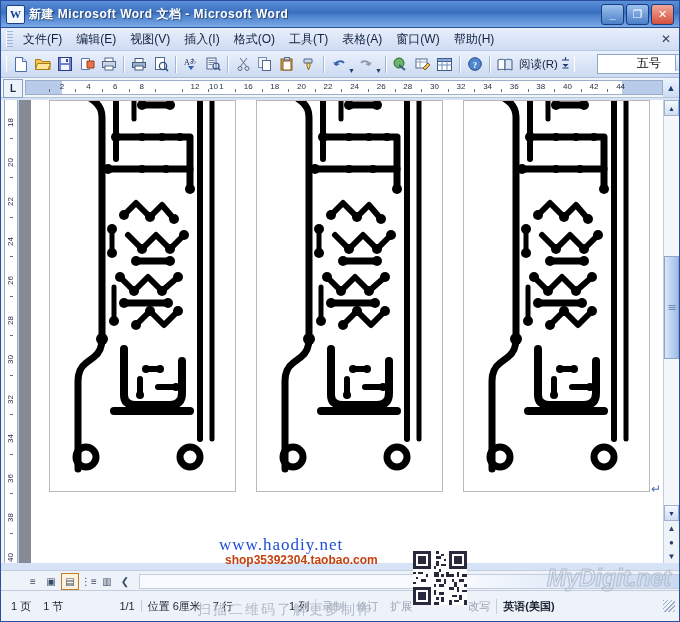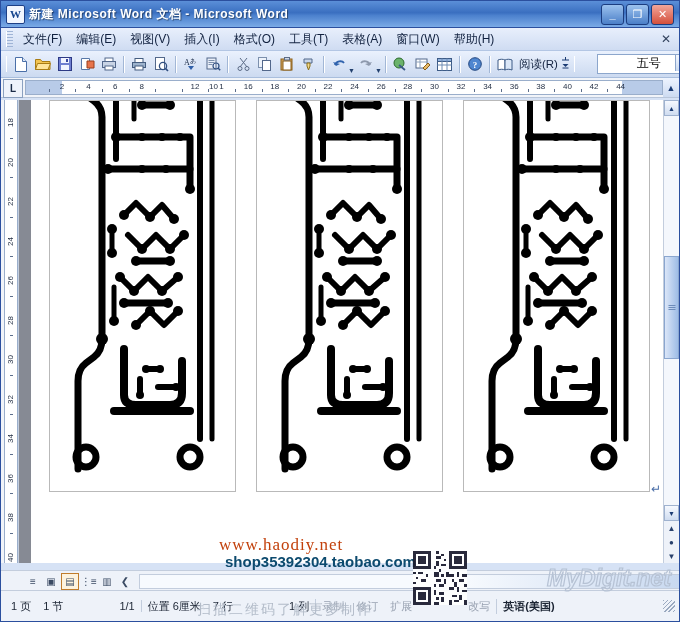--- a/index.html
+++ b/index.html
@@ -109,23 +109,23 @@
              display:flex;align-items:center;font-size:11px;color:#1b2433;padding:0 4px;}
   .st{padding:0 6px;white-space:nowrap;}
   .st.sep{border-right:1px solid #c3cddd;margin-left:44px;}
   .st.dim{color:#9aa3b2;}
   .st.strong{font-weight:bold;}
   .st-grip{margin-left:auto;width:12px;height:12px;
            background:repeating-linear-gradient(135deg,#9aa9c0 0 1px,transparent 1px 3px);}
 
   
   .wm{position:absolute;pointer-events:none;}
-  .wm-haodiy{left:218px;top:534px;font-size:17px;color:#c2410c;
+  .wm-haodiy{left:218px;top:534px;font-size:17px;color:#1d4ed8;
              font-family:"Liberation Serif",serif;letter-spacing:1px;}
-  .wm-shop{left:224px;top:552px;font-size:15px;font-weight:bold;color:#0c4a6e;
+  .wm-shop{left:224px;top:552px;font-size:12px;font-weight:bold;color:#c2410c;
            font-family:"Liberation Sans",sans-serif;}
   .wm-qr{left:412px;top:550px;width:54px;height:54px;opacity:.93;}
   .wm-cn{right:8px;top:528px;font-size:30px;font-weight:bold;color:transparent;
          -webkit-text-stroke:1.3px #c7cfdb;font-family:"DejaVu Sans",sans-serif;letter-spacing:2px;}
   .wm-mydigit{right:8px;top:564px;font-size:23px;font-weight:bold;font-style:italic;
               color:transparent;-webkit-text-stroke:1.2px #b6c2d4;
               font-family:"Liberation Sans",sans-serif;}
   .wm-status{position:absolute;left:196px;bottom:2px;font-size:14px;color:#b3bcc9;
              font-family:"Liberation Serif",serif;white-space:nowrap;letter-spacing:2px;}
 </style>

